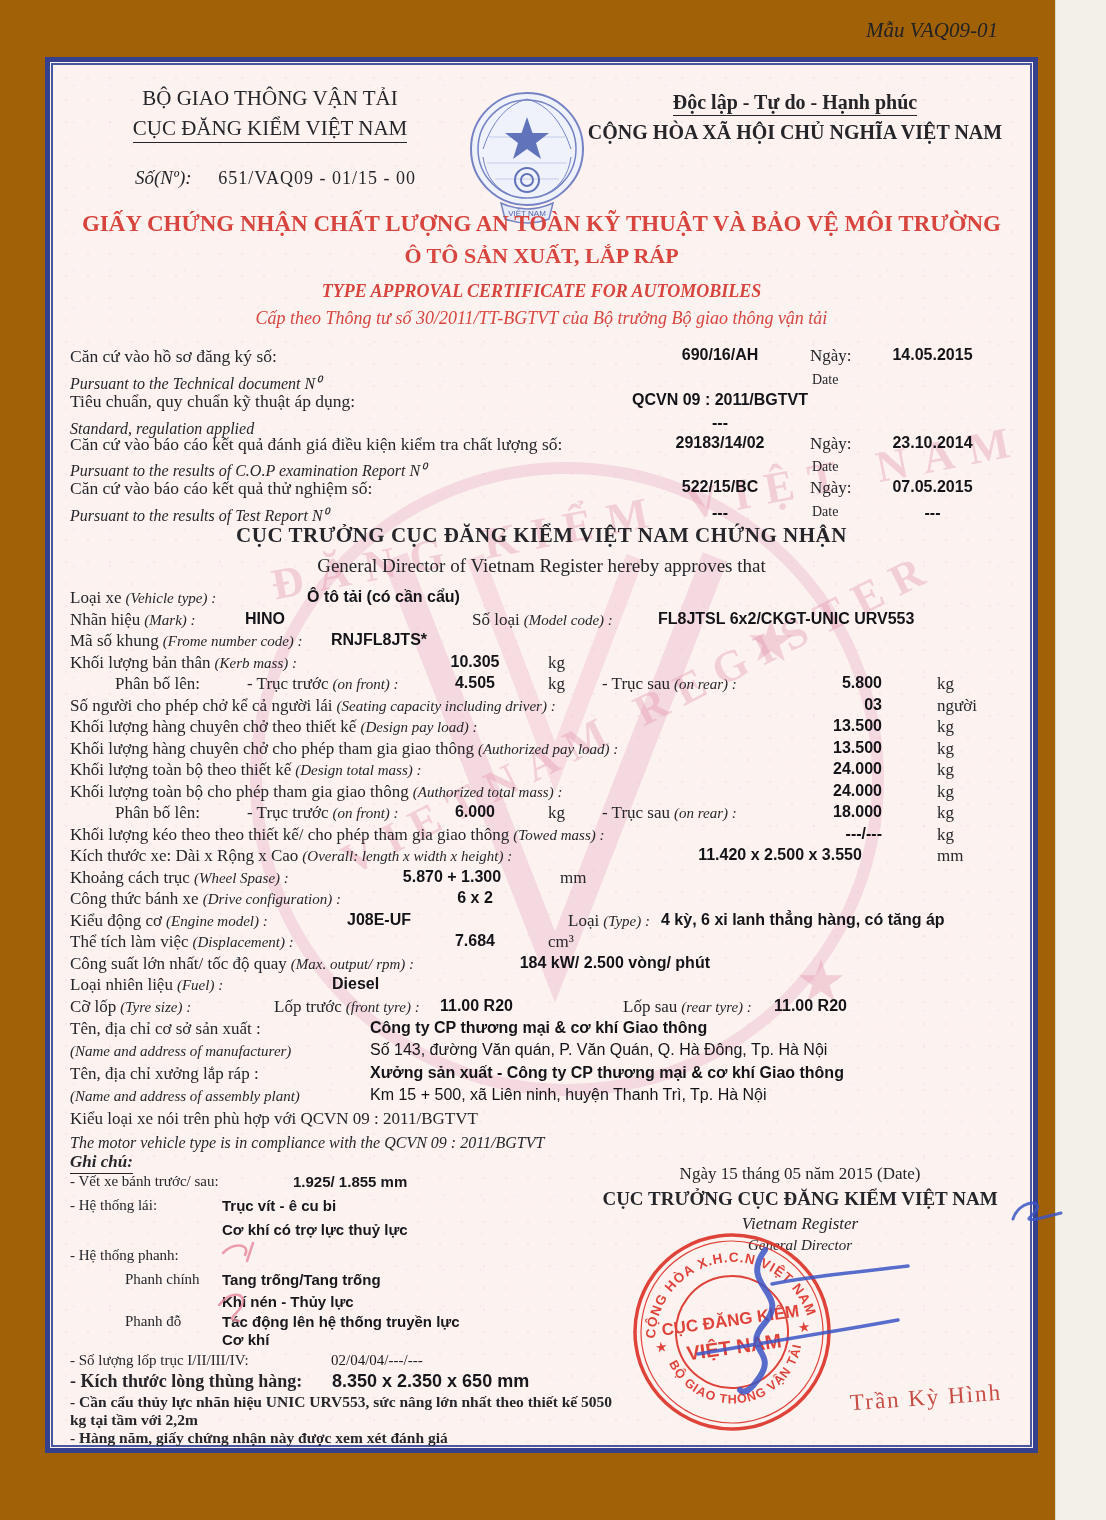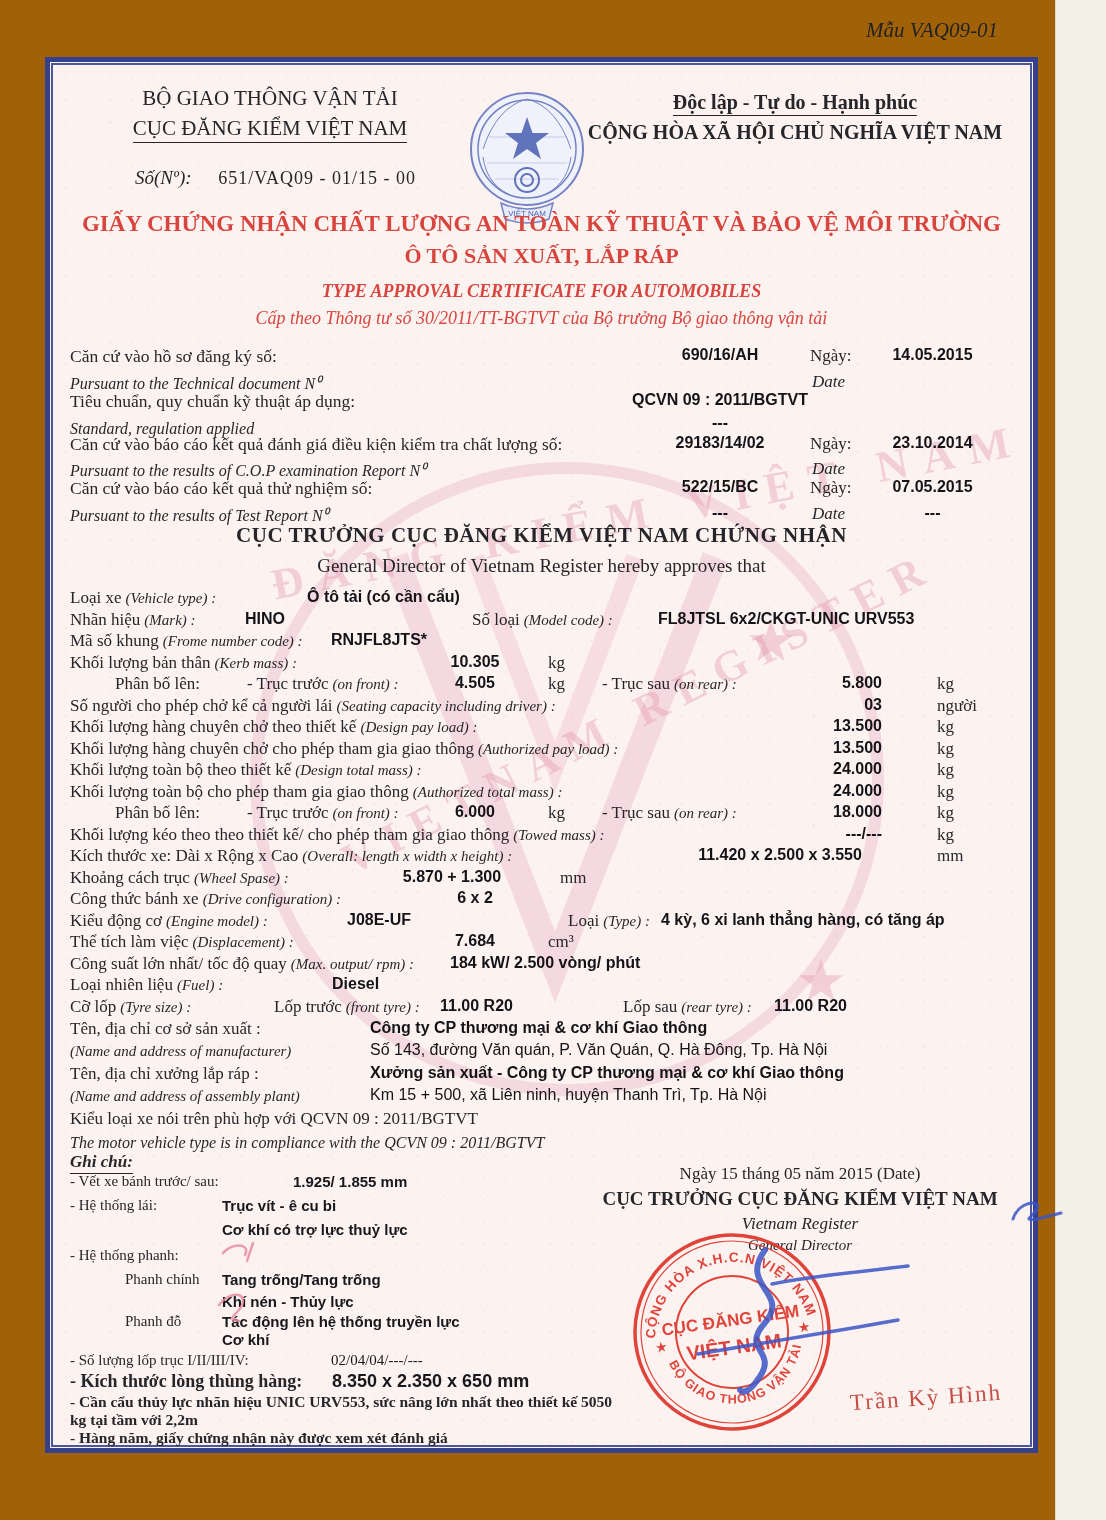--- a/index.html
+++ b/index.html
@@ -47,21 +47,21 @@
   .t4 { top:241px; font-size:18px; font-style:italic; }
 
   
   .r-row { position:absolute; left:15px; width:955px; white-space:nowrap; }
   .r-vi { font-size:17.5px; }
   .r-en { font-style:italic; font-size:16px; }
   .val { font-family:"Liberation Sans", sans-serif; font-weight:bold; font-size:16px; color:#141418; }
   .r-val { position:absolute; left:560px; width:180px; text-align:center; }
   .r-ngay { position:absolute; left:740px; }
   .r-date { position:absolute; left:785px; width:155px; text-align:center; }
-  .r-date-en { position:absolute; left:742px; font-style:italic; font-size:17px; }
+  .r-date-en { position:absolute; left:742px; font-size:14px; }
 
   
   .ap1 { top:456px; font-size:21px; font-weight:bold; letter-spacing:.5px; }
   .ap2 { top:488px; font-size:19px; }
 
   
   .specs { position:absolute; left:15px; top:521px; width:958px; }
   .s-row { position:absolute; left:0; width:100%; height:22px; white-space:nowrap; font-size:17px; }
   .lbe { font-style:italic; font-size:15px; margin-left:4px; }
   .pos { position:absolute; }
@@ -291,21 +291,21 @@
             <span class="pos" style="left:498px"><span>Loại</span><span class="lbe">(Type) :</span></span>
             <span class="val pos" style="left:591px">4 kỳ, 6 xi lanh thẳng hàng, có tăng áp</span>
           </div>
           <div class="s-row" style="top:344px">
             <span>Thể tích làm việc</span><span class="lbe">(Displacement) :</span>
             <span class="val mid">7.684</span>
             <span class="umid">cm³</span>
           </div>
           <div class="s-row" style="top:366px">
             <span>Công suất lớn nhất/ tốc độ quay</span><span class="lbe">(Max. output/ rpm) :</span>
-            <span class="val pos" style="left:380px; width:260px; text-align:left">184 kW/ 2.500 vòng/ phút</span>
+            <span class="val pos" style="left:380px; width:260px; text-align:right">184 kW/ 2.500 vòng/ phút</span>
           </div>
           <div class="s-row" style="top:387px">
             <span>Loại nhiên liệu</span><span class="lbe">(Fuel) :</span>
             <span class="val pos" style="left:262px">Diesel</span>
           </div>
           <div class="s-row" style="top:409px">
             <span>Cỡ lốp</span><span class="lbe">(Tyre size) :</span>
             <span class="pos" style="left:204px"><span>Lốp trước</span><span class="lbe">(front tyre) :</span></span>
             <span class="val pos" style="left:370px">11.00 R20</span>
             <span class="pos" style="left:553px"><span>Lốp sau</span><span class="lbe">(rear tyre) :</span></span>

